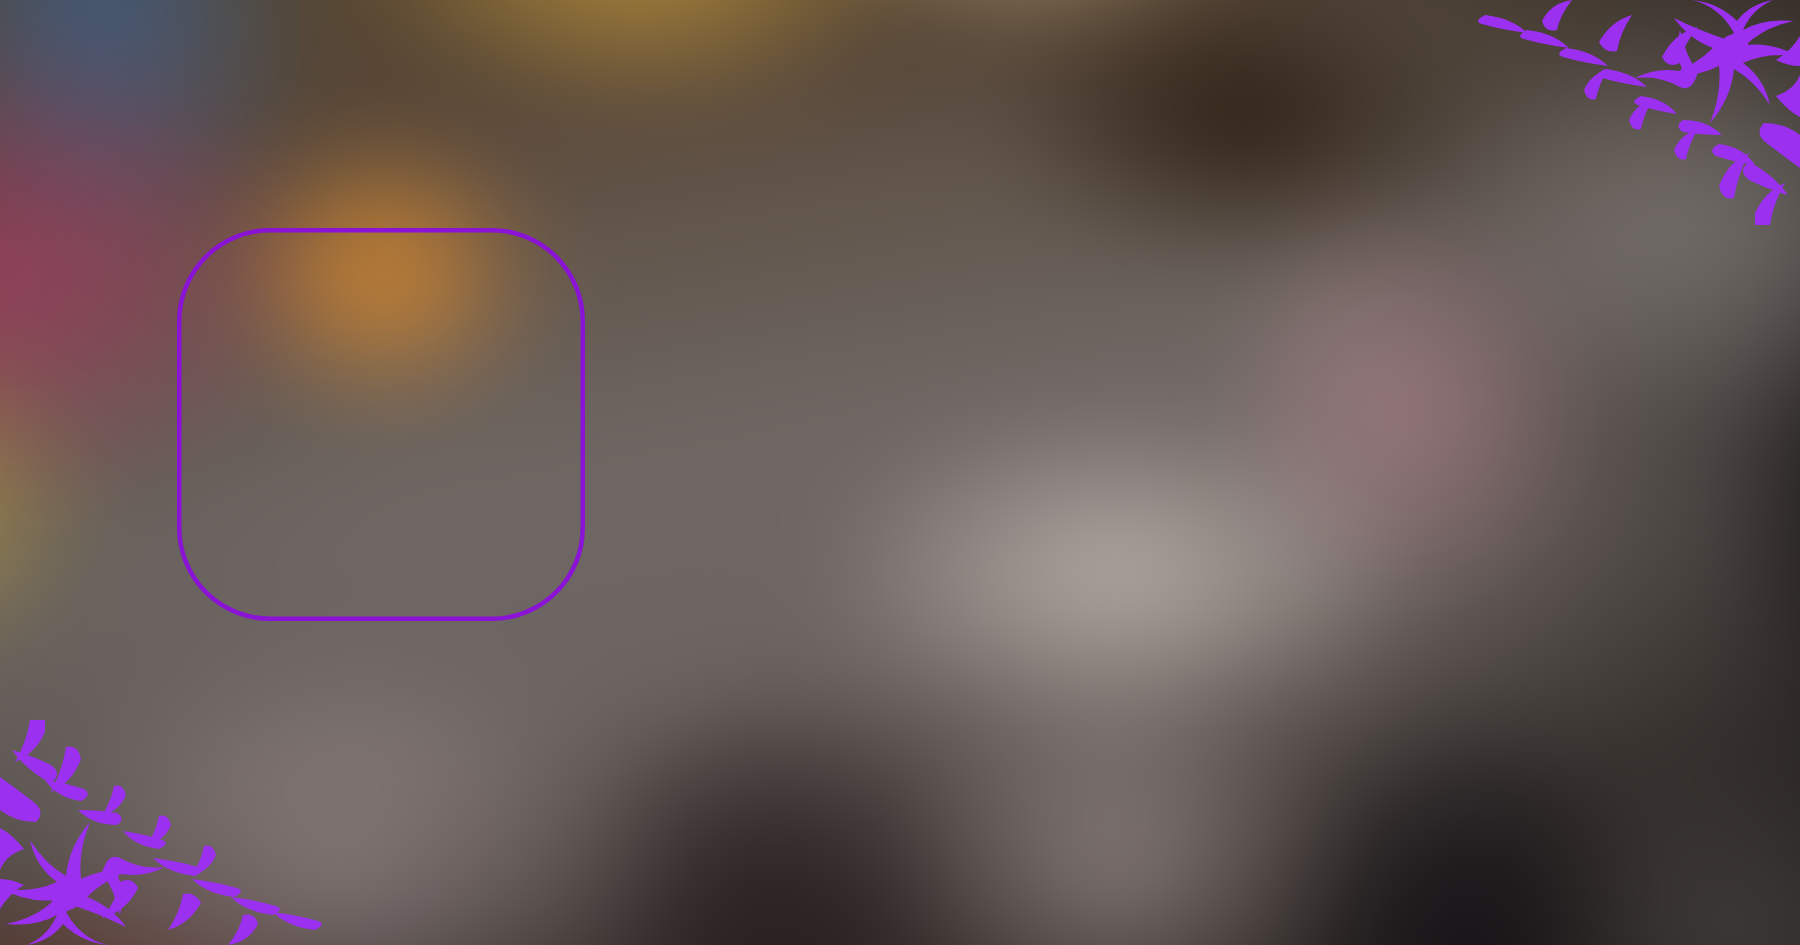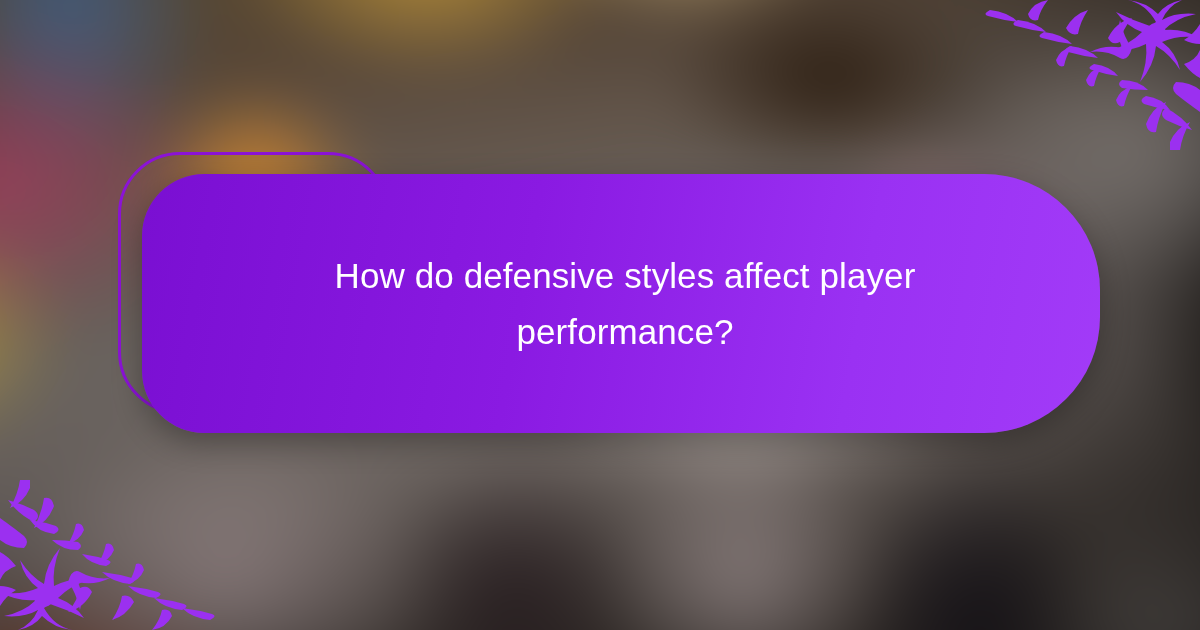--- a/index.html
+++ b/index.html
@@ -160,17 +160,14 @@
         <path d="M146 100 Q150 90 162 86 Q156 96 154 106 Q148 108 146 100 Z"></path>
         <path d="M116 80 Q120 70 132 66 Q126 76 124 86 Q118 88 116 80 Z"></path>
         <path d="M86 60 Q90 50 102 46 Q96 56 94 66 Q88 68 86 60 Z"></path>
         <path d="M214 40 Q224 34 230 24 L230 44 Q222 44 214 40 Z"></path>
       </g>
     </svg>
   </div>
 
   <div class="card-outline"></div>
 
-  <div class="card-fill">
-    <div class="headline">How do defensive styles affect player performance?</div>
-  </div>
 
 </div>
 
 </body></html>

